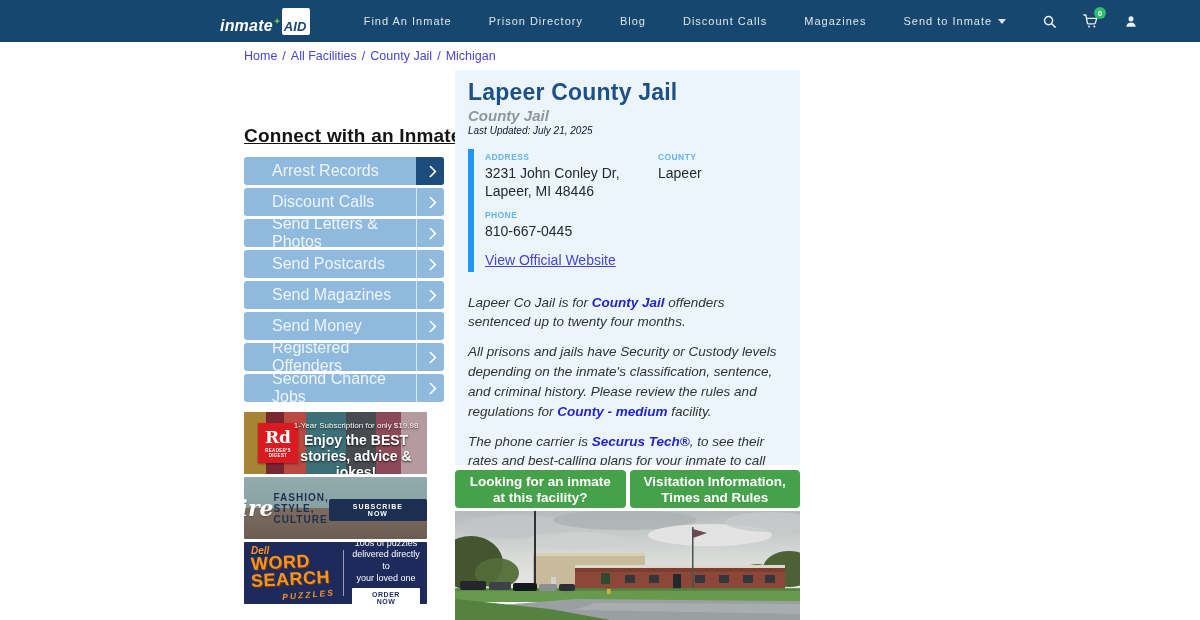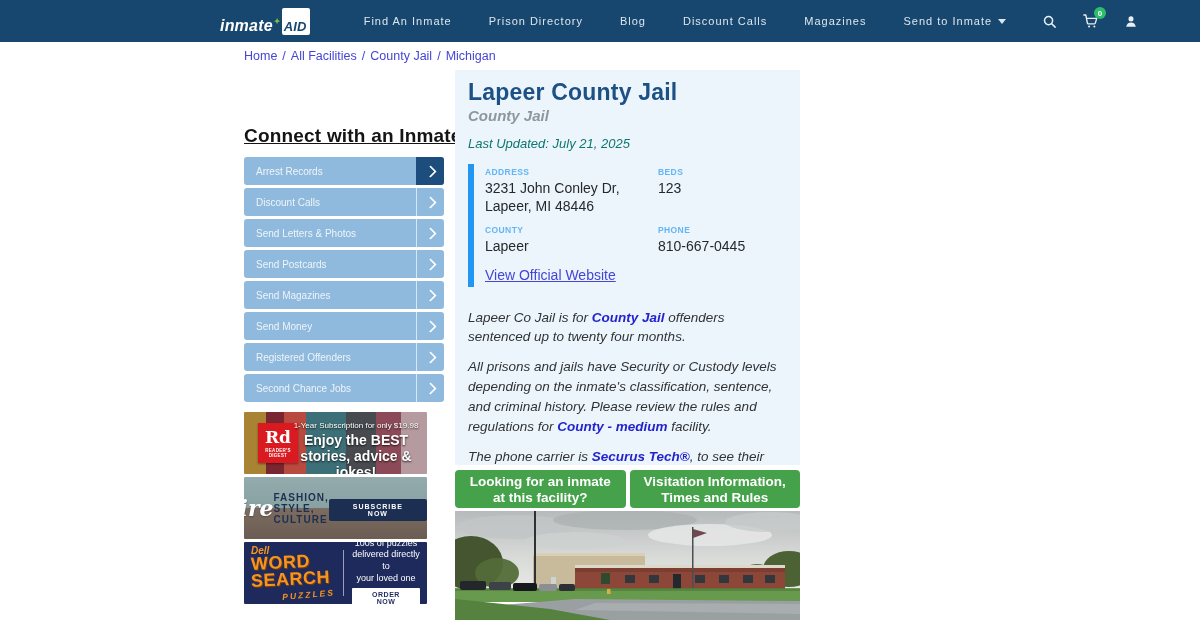--- a/index.html
+++ b/index.html
@@ -26,21 +26,21 @@
 
   
   .breadcrumb{position:absolute;left:244px;top:49px;font-size:12.5px;color:var(--breadcrumb-link,#4545d6)}
   .breadcrumb a{color:var(--breadcrumb-link,#4545d6);text-decoration:none}
   .breadcrumb .sep{margin:0 5px}
 
   
   .sidebar{position:absolute;left:244px;top:125px;width:200px}
   .sidebar-heading{margin:0 0 10px 0;font-size:19px;font-weight:800;color:#141414;text-decoration:underline;letter-spacing:.2px;white-space:nowrap}
   .side-btn{display:flex;align-items:stretch;height:28px;background:var(--sidebar-btn,#8fbade);border-radius:3px;margin-bottom:3px;text-decoration:none;overflow:hidden}
-  .side-label{flex:1;display:flex;align-items:center;padding-left:12px;color:#eef4fa;font-size:10px}
+  .side-label{flex:1;display:flex;align-items:center;padding-left:28px;color:#eef4fa;font-size:16px}
   .chev{width:27px;display:flex;align-items:center;justify-content:center;border-left:1px solid rgba(255,255,255,.65)}
   .chev i{display:block;width:7px;height:7px;border-top:2.5px solid #fff;border-right:2.5px solid #fff;transform:rotate(45deg);border-radius:1px}
   .side-btn.first .chev{background:#1c4d7c;border-left:none;width:28px}
 
   
   .ads{margin-top:10px;width:183px}
   .ad{height:62px;margin-bottom:3px;border-radius:1px;overflow:hidden;box-sizing:border-box;position:relative}
   .ad-rd{background:linear-gradient(90deg,#a98334 0 12%,#7a2630 12% 22%,#b84a3f 22% 34%,#3c6f77 34% 56%,#474b50 56% 72%,#8c4a58 72% 86%,#b59aa0 86% 100%)}
   .rd-logo{position:absolute;left:14px;top:11px;width:40px;height:40px;background:#d91b21;color:#fff;display:flex;flex-direction:column;align-items:center;justify-content:center;box-shadow:0 1px 2px rgba(0,0,0,.4)}
   .rd-logo-main{font-family:"DejaVu Serif",serif;font-weight:700;font-size:17px;line-height:1}
@@ -59,21 +59,21 @@
   .ws-big{color:#f79420;font-weight:800;font-size:18px;line-height:.95;letter-spacing:.5px;text-shadow:1px 1px 0 #7a3c00;transform:rotate(-3deg);transform-origin:left}
   .ws-puzzles{color:#f79420;font-weight:700;font-style:italic;font-size:8.5px;letter-spacing:2px;text-align:right;transform:rotate(-5deg);margin-top:1px}
   .ws-div{width:1px;align-self:stretch;background:rgba(255,255,255,.55);margin:3px 8px}
   .ws-right{flex:1;text-align:center;color:#fff;font-size:9px;line-height:1.3}
   .ws-btn{background:#fff;color:#1e2a5c;border:none;font-family:inherit;font-size:7px;font-weight:800;letter-spacing:.5px;padding:3px 12px;margin-top:4px;border-radius:1px}
 
   
   .panel{position:absolute;left:455px;top:70px;width:345px;height:395px;background:var(--panel-bg,#ecf5fc);box-sizing:border-box;padding:9px 13px;overflow:hidden}
   .page-title{margin:0;font-size:23px;font-weight:800;color:#1d5084;letter-spacing:.2px}
   .subtitle{font-size:15px;font-weight:700;font-style:italic;color:#8e979e;margin-top:1px}
-  .updated{font-size:13px;font-style:italic;color:#0f766e;margin-top:12px}
+  .updated{font-size:10px;font-style:italic;color:#0f172a;margin-top:1px}
   .info-block{margin-top:13px;border-left:6px solid var(--accent-bar,#2196f3);padding:3px 0 3px 11px}
   .info-grid{display:grid;grid-template-columns:173px 1fr;row-gap:10px}
   .info-label{font-size:8.5px;font-weight:700;letter-spacing:.4px;color:#64b5f6}
   .info-value{font-size:14px;color:#26292c;margin-top:2px;line-height:1.3}
   .official-link{display:inline-block;margin-top:11px;font-size:14px;color:var(--breadcrumb-link,#4545d6);text-decoration:underline}
   .paragraphs{margin-top:21px;font-style:italic;color:#303335;font-size:13.5px;line-height:1.47}
   .paragraphs p{margin:0 0 10px 0}
   .plink{color:var(--link-blue,#2323cd);font-weight:700;text-decoration:none}
 
   
@@ -226,24 +226,20 @@
 <main class="panel">
   <h1 class="page-title">Lapeer County Jail</h1>
   <div class="subtitle">County Jail</div>
   <div class="updated">Last Updated: July 21, 2025</div>
 
   <div class="info-block">
     <div class="info-grid">
       <div>
         <div class="info-label">ADDRESS</div>
         <div class="info-value">3231 John Conley Dr, Lapeer, MI 48446</div>
-      </div>
-      <div>
-        <div class="info-label">BEDS</div>
-        <div class="info-value">123</div>
       </div>
       <div>
         <div class="info-label">COUNTY</div>
         <div class="info-value">Lapeer</div>
       </div>
       <div>
         <div class="info-label">PHONE</div>
         <div class="info-value">810-667-0445</div>
       </div>
     </div>

